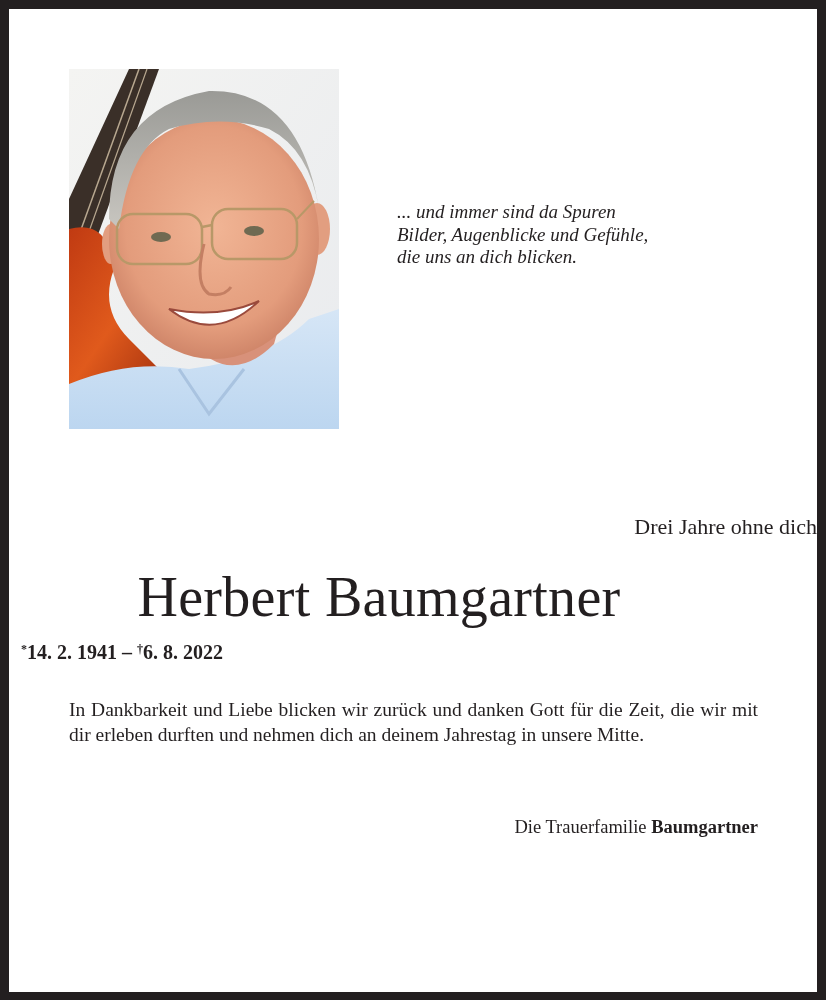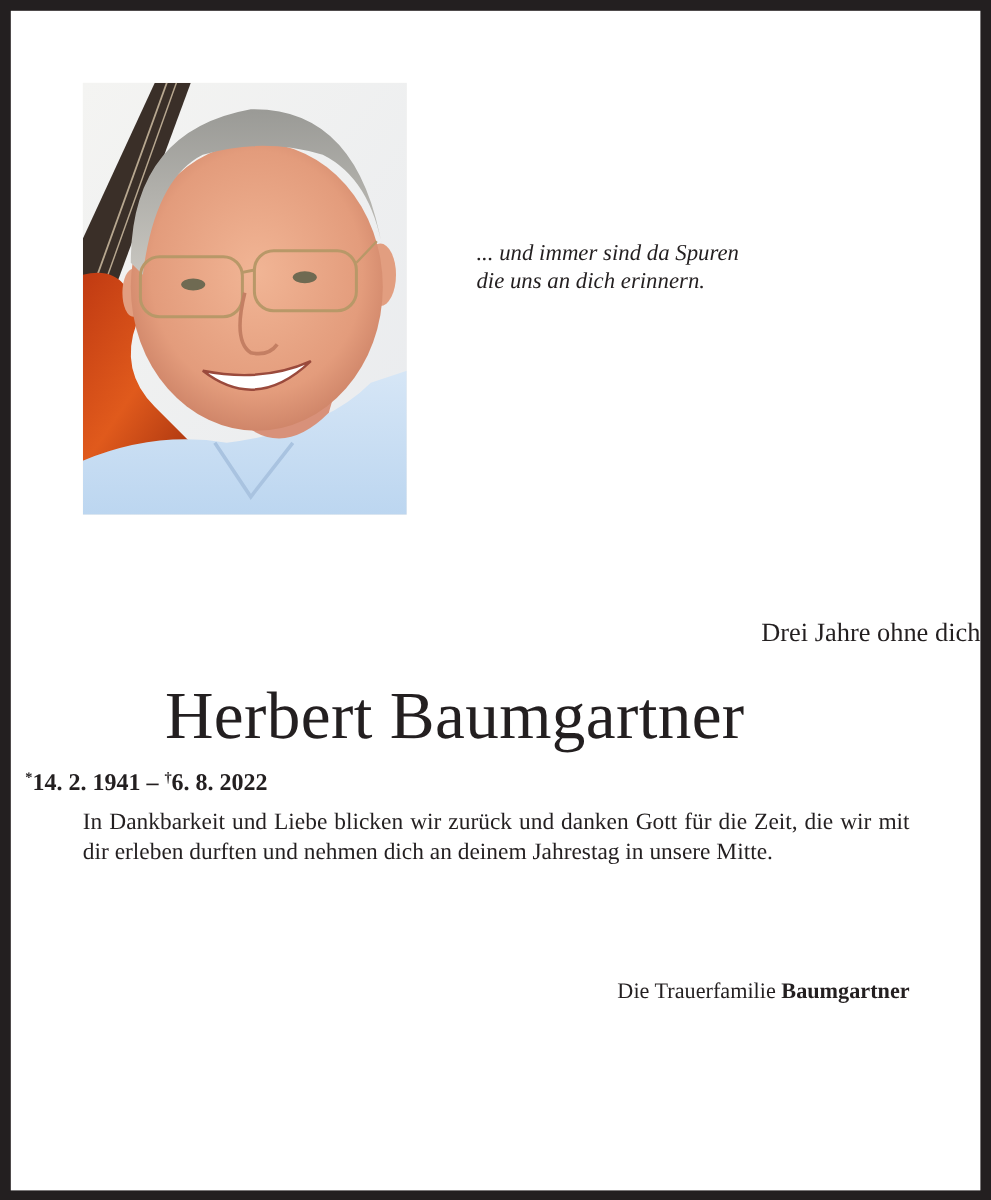--- a/index.html
+++ b/index.html
@@ -26,21 +26,21 @@
     .name {
       position: absolute; left: 0; width: 740px; top: 560px;
       text-align: center; font-size: 56px; letter-spacing: 0.3px; color: #231f20; line-height: 1;
     }
     .dates {
       position: absolute; left: 0; width: 808px; top: 632px;
       font-size: 20px; font-weight: bold; color: #231f20; margin-left: 12px;
     }
     .dates sup { font-size: 12px; font-weight: bold; vertical-align: 6px; }
     .body-text {
-      position: absolute; left: 60px; top: 664px; width: 689px;
+      position: absolute; left: 60px; top: 688px; width: 689px;
       font-size: 19.5px; line-height: 25px; text-align: justify; text-align-last: left; color: #231f20;
     }
     .signature {
       position: absolute; right: 59px; top: 808px;
       font-size: 18.5px; color: #231f20; white-space: nowrap; margin-left: 40px;
     }
     .signature b { font-weight: bold; }
   </style>
 </head>
 <body>
@@ -102,21 +102,22 @@
       <ellipse cx="185" cy="162" rx="10" ry="5" fill="#6f6a52"></ellipse>
 
       <path d="M135,175 Q125,215 140,225 Q155,228 162,218" fill="none" stroke="#c47f63" stroke-width="3"></path>
 
       <path d="M100,240 Q145,275 190,232 Q150,250 100,240 Z" fill="#ffffff" stroke="#9a4a3c" stroke-width="2"></path>
     </svg>
   </div>
 
   <div class="quote">
     <span>... und immer sind da Spuren</span>
-    <span>die uns an dich erinnern.</span>
+    <span>Bilder, Augenblicke und Gefühle,</span>
+    <span>die uns an dich blicken.</span>
   </div>
 
   <div class="subtitle">Drei Jahre ohne dich</div>
 
   <div class="name">Herbert Baumgartner</div>
 
   <div class="dates">
     <sup>*</sup><span>14. 2. 1941</span><span> – </span><sup>†</sup><span>6. 8. 2022</span>
   </div>
 

